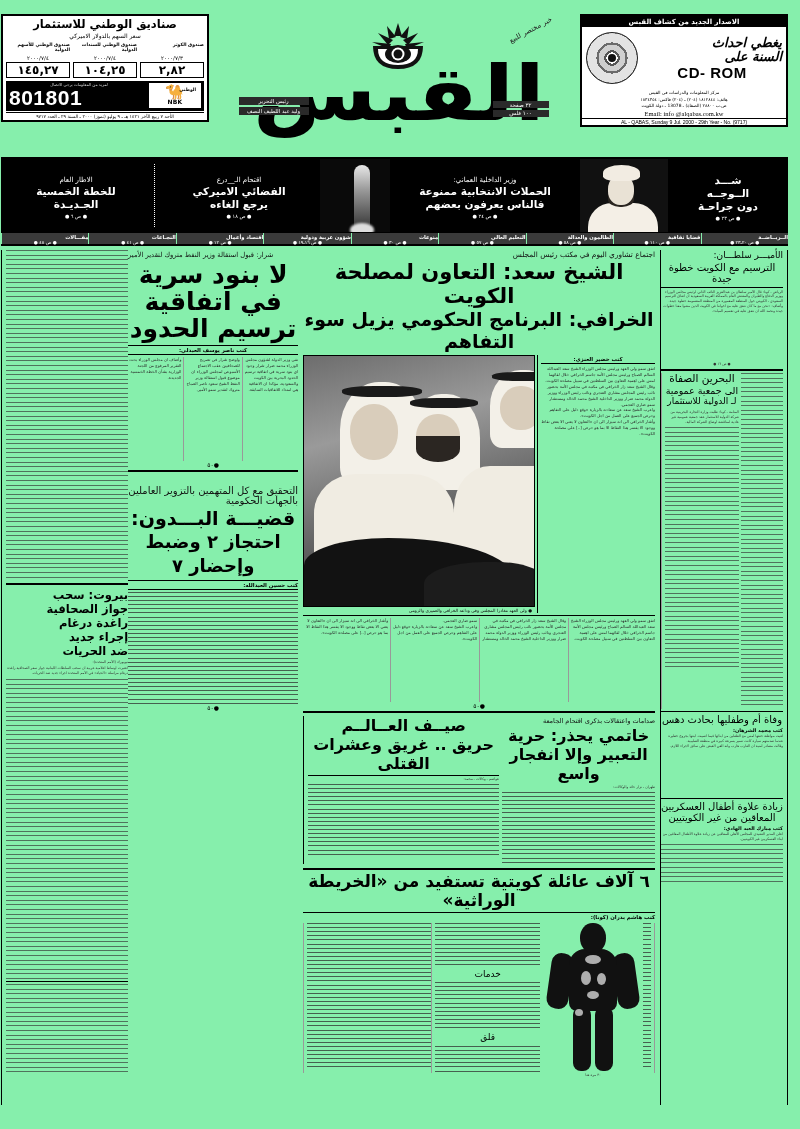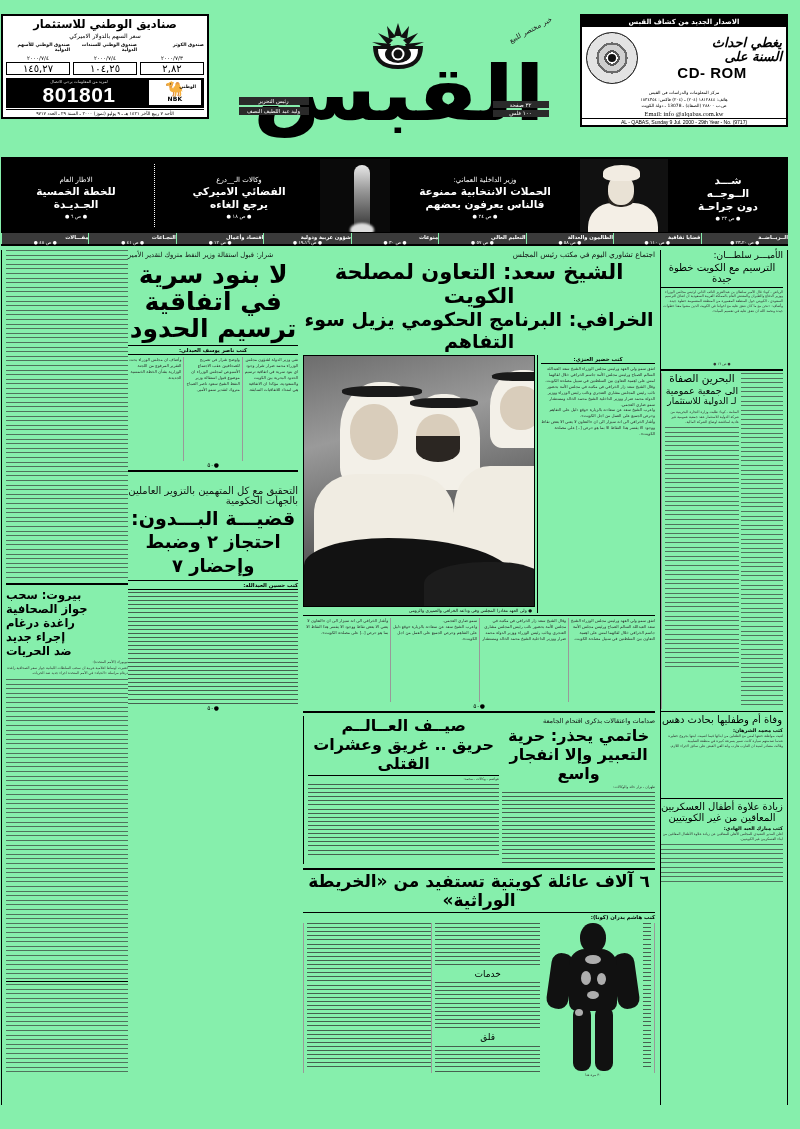--- a/index.html
+++ b/index.html
@@ -62,38 +62,38 @@
   #nbk-title {
     font-size: 11.5px; font-weight: bold; text-align: center;
     letter-spacing: -0.3px; line-height: 1.1;
   }
   #nbk-sub { font-size: 6px; text-align: center; margin-top: 1px; }
   #nbk-funds { display: flex; flex-direction: row; gap: 3px; margin-top: 3px; }
   .fund { flex: 1; text-align: center; }
   .fund-name { font-size: 4.6px; line-height: 1.25; font-weight: bold; height: 12px; }
   .fund-date { font-size: 5.6px; margin-top: 1px; letter-spacing: -.2px; }
   .fund-val {
-    font-size: 10px; font-weight: normal; border: 1.4px solid #000;
+    font-size: 12px; font-weight: bold; border: 1.4px solid #000;
     margin-top: 1px; padding: 0 1px; letter-spacing: -.3px;
   }
   #nbk-black {
     background: #000; color: #fff; margin-top: 3px;
     display: flex; flex-direction: row; align-items: center;
     padding: 1px 3px; height: 30px;
   }
   #nbk-logo {
     width: 52px; height: 25px; background: #fff; color: #000;
     display: flex; flex-direction: column; align-items: center;
     justify-content: center; position: relative; flex: none;
   }
   #nbk-logo .camel { font-size: 15px; line-height: 11px; }
   #nbk-logo .nbk-ar { font-size: 4.5px; font-weight: bold; position:absolute; top:4px; right:5px;}
   #nbk-logo .nbk-en { font-size: 6px; font-weight: bold; letter-spacing: .3px; }
   #nbk-phone {
-    flex: 1; text-align: center; font-size: 21px; font-weight: bold;
+    flex: 1; text-align: left; font-size: 21px; font-weight: bold;
     letter-spacing: .5px; line-height: 22px; font-family: "Liberation Sans", sans-serif;
   }
   #nbk-callnote { font-size: 4px; text-align: center; color: #ddd; line-height: 5px;}
   #nbk-dateline {
     font-size: 4.6px; text-align: center; border-top: 1px solid #000;
     margin-top: 1px; padding: 1px 0; letter-spacing: -.2px;
   }
 
   
   #masthead {
@@ -355,21 +355,21 @@
     <div class="teaser-cell" style="width:150px">
       <div class="t-kicker ar ctr">الاطار العام</div>
       <div class="t-line ar ctr">للخطة الخمسية</div>
       <div class="t-line ar ctr">الجـديـدة</div>
       <div class="t-page">● ص ٦ ●</div>
     </div>
 
     <div class="dotted-sep"></div>
 
     <div class="teaser-cell" style="width:162px">
-      <div class="t-kicker ar ctr">وكالات الـ__درع</div>
+      <div class="t-kicker ar ctr">اقتحام الـ__درع</div>
       <div class="t-line ar ctr">الفضائي الاميركي</div>
       <div class="t-line ar ctr">يرجع الغاءه</div>
       <div class="t-page">● ص ١٨ ●</div>
     </div>
 
     <div class="teaser-photo" style="width:70px">
       <div id="missile">
           <div class="rocket"></div>
           <div class="flame"></div>
         </div>
@@ -594,21 +594,21 @@
       </div>
     </div>
 
     <div class="col" style="order:-1;width:150px;border-left:1px solid #000;padding-left:4px">
 
       <div class="body-lines sparse" style="height:330px"></div>
 
       <div class="hr2" style="margin-top:3px"></div>
 
       <div style="margin-top:3px">
-        <div class="hl-sm ar" style="white-space:pre-line;text-align:left;letter-spacing:1px">بيروت: سحب
+        <div class="hl-sm ar" style="white-space:pre-line;text-align:right;letter-spacing:1px">بيروت: سحب
 جواز الصحافية
 راغدة درغام
 إجراء جديد
 ضد الحريات</div>
         <div class="micro ar" style="margin-top:2px">نيويورك (الأمم المتحدة):</div>
         <div class="micro ar" style="margin-top:1px;white-space:pre-line">اعتبرت اوساط اعلامية عربية ان سحب السلطات اللبنانية جواز سفر الصحافية راغدة درغام مراسلة «الحياة» في الأمم المتحدة اجراء جديد ضد الحريات.</div>
       </div>
 
       <div class="body-lines sparse" style="height:300px;margin-top:3px"></div>
       <div class="hr1" style="margin-top:2px"></div>

